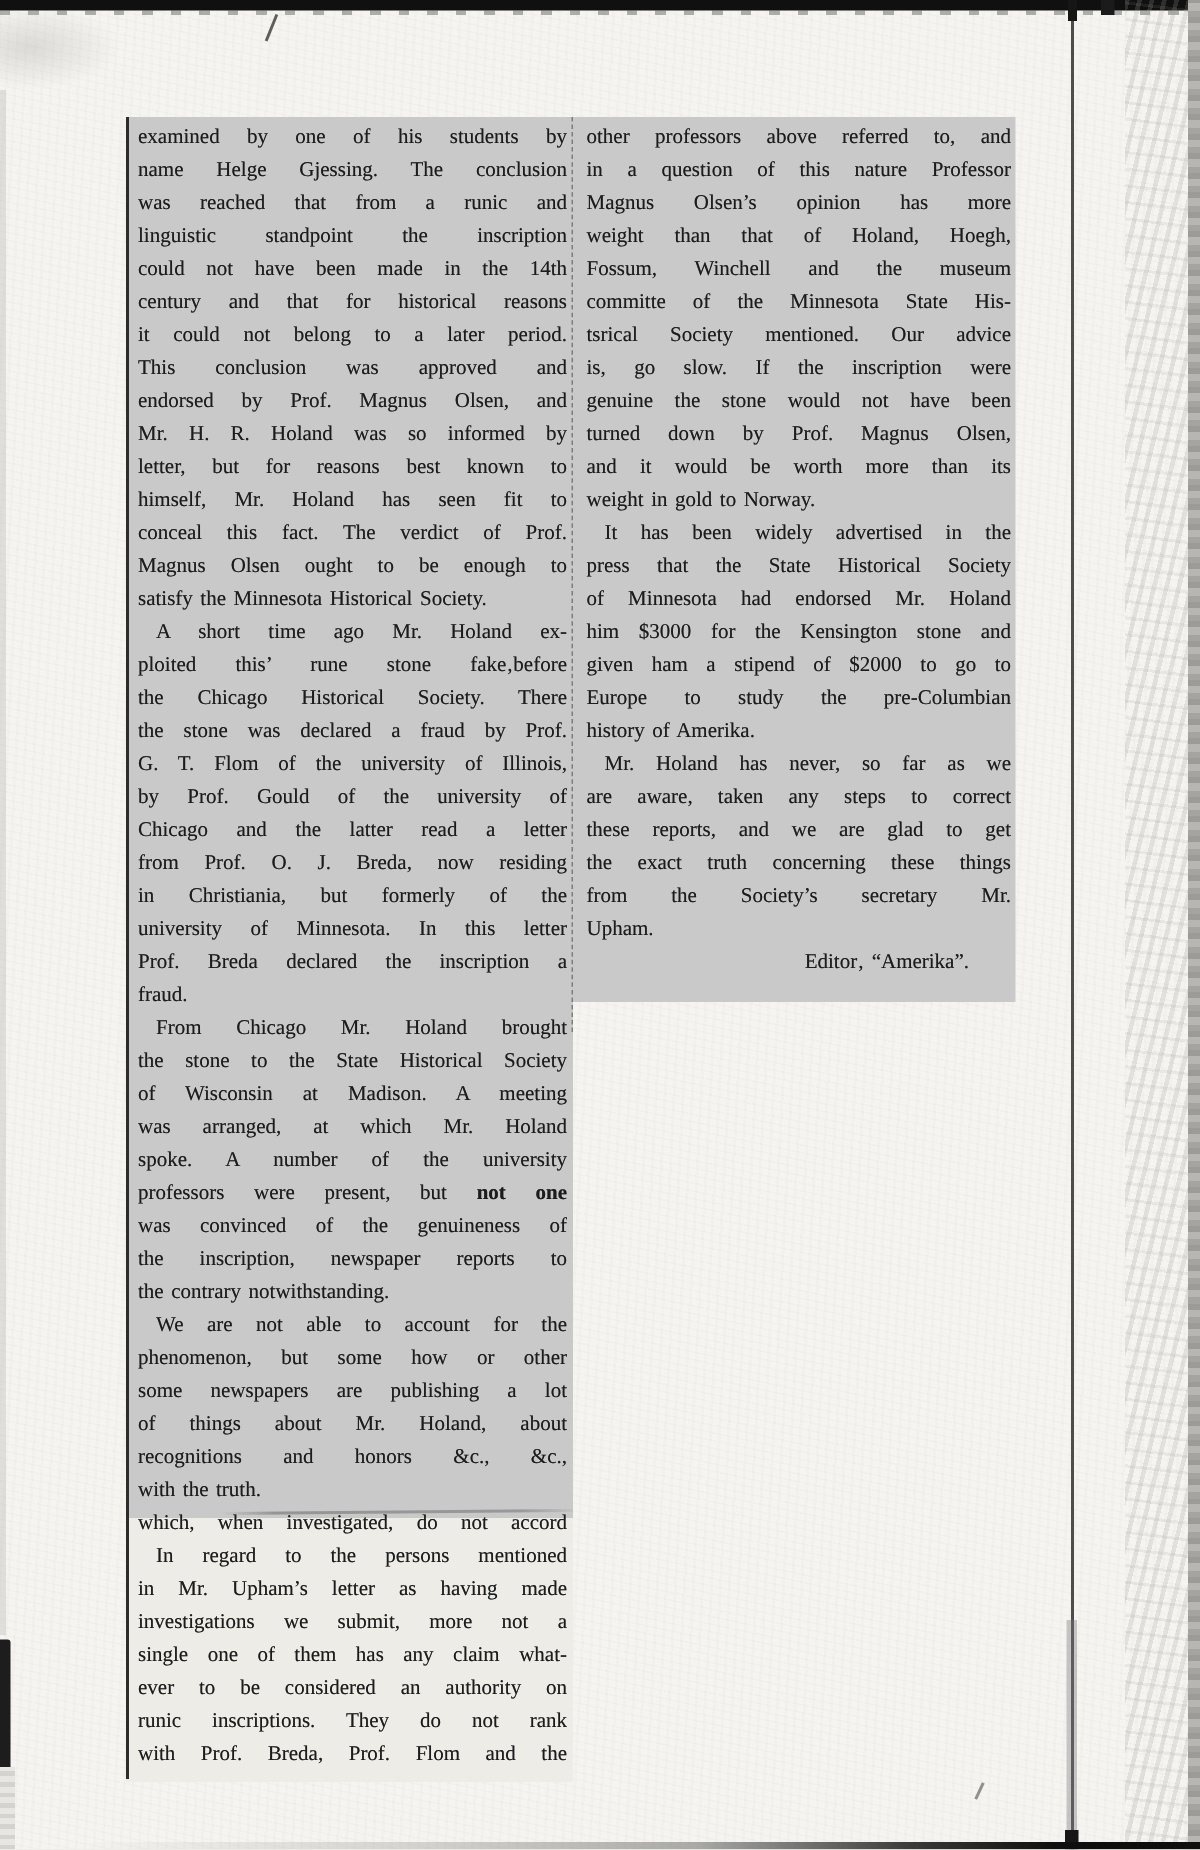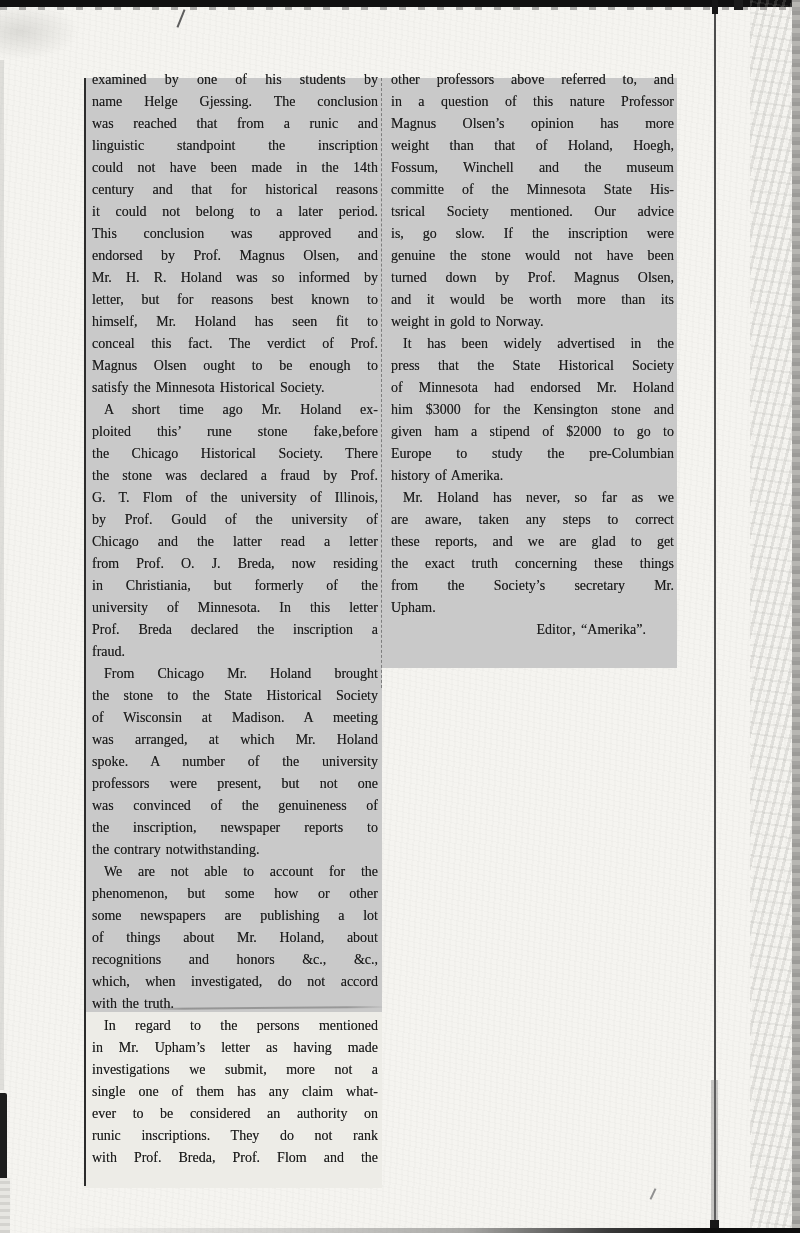--- a/index.html
+++ b/index.html
@@ -41,32 +41,32 @@
   .slash-bottom{left:652px;top:1188px;width:2px;height:12px;background:#909090;transform:rotate(25deg);}
   
   .clip-bg-left{left:84px;top:78px;width:298px;height:934px;background:#c9c9c9;}
   .clip-bg-left-lower{left:84px;top:1012px;width:298px;height:176px;background:#edece7;}
   .clip-bg-right{left:382px;top:78px;width:295px;height:590px;background:#c9c9c9;}
   .clip-left-edge{left:84px;top:78px;width:2px;height:1108px;background:#2c2c2c;}
   .clip-divider{left:381px;top:78px;width:0;height:610px;border-left:1px dashed rgba(75,75,75,.6);}
   .tear-line{left:148px;top:1007px;width:234px;height:2px;transform:rotate(-0.5deg);
     background:linear-gradient(90deg, rgba(120,120,120,0), rgba(105,105,105,.55) 15%, rgba(105,105,105,.5) 85%, rgba(120,120,120,.08));}
   
-  .col{position:absolute;top:69px;}
+  .col{position:absolute;top:81px;}
   .col-left{left:92px;width:286px;}
   .col-right{left:391px;width:283px;}
   .line{
     font-size:14px;line-height:22px;height:22px;color:#1c1c1c;
     text-align:justify;text-align-last:justify;word-spacing:1.5px;
     text-shadow:0 0 .4px rgba(20,20,20,.55);
   }
   .line.end{text-align-last:left;}
   .line.indent{text-indent:12px;}
   .line.right{text-align-last:right;padding-right:28px;font-weight:normal;}
-  .line .b{font-weight:normal;}
+  .line .b{font-weight:bold;}
 </style>
 </head>
 <body>
 
 <div class="page">
 
   <div class="abs clip-bg-left"></div>
   <div class="abs clip-bg-left-lower"></div>
   <div class="abs clip-bg-right"></div>
   <div class="abs clip-left-edge"></div>
@@ -108,22 +108,22 @@
       <div class="line">spoke.  A number of the university</div>
       <div class="line"><span>professors were present, but </span><span class="b">not one</span></div>
       <div class="line">was convinced of the genuineness of</div>
       <div class="line">the inscription, newspaper reports to</div>
       <div class="line end">the contrary notwithstanding.</div>
       <div class="line indent">We are not able to account for the</div>
       <div class="line">phenomenon, but some how or other</div>
       <div class="line">some newspapers are publishing a lot</div>
       <div class="line">of things about Mr. Holand, about</div>
       <div class="line">recognitions and honors &amp;c., &amp;c.,</div>
+      <div class="line end">with the truth.</div>
       <div class="line">which, when investigated, do not accord</div>
-      <div class="line end">with the truth.</div>
       <div class="line indent">In regard to the persons mentioned</div>
       <div class="line">in Mr. Upham’s letter as having made</div>
       <div class="line">investigations we submit,  more not a</div>
       <div class="line">single one of them has any claim what-</div>
       <div class="line">ever to be considered an authority on</div>
       <div class="line">runic inscriptions.  They do not rank</div>
       <div class="line">with Prof. Breda, Prof. Flom and the</div>
     </div>
   <div class="col col-right">
       <div class="line">other professors above referred to, and</div>

